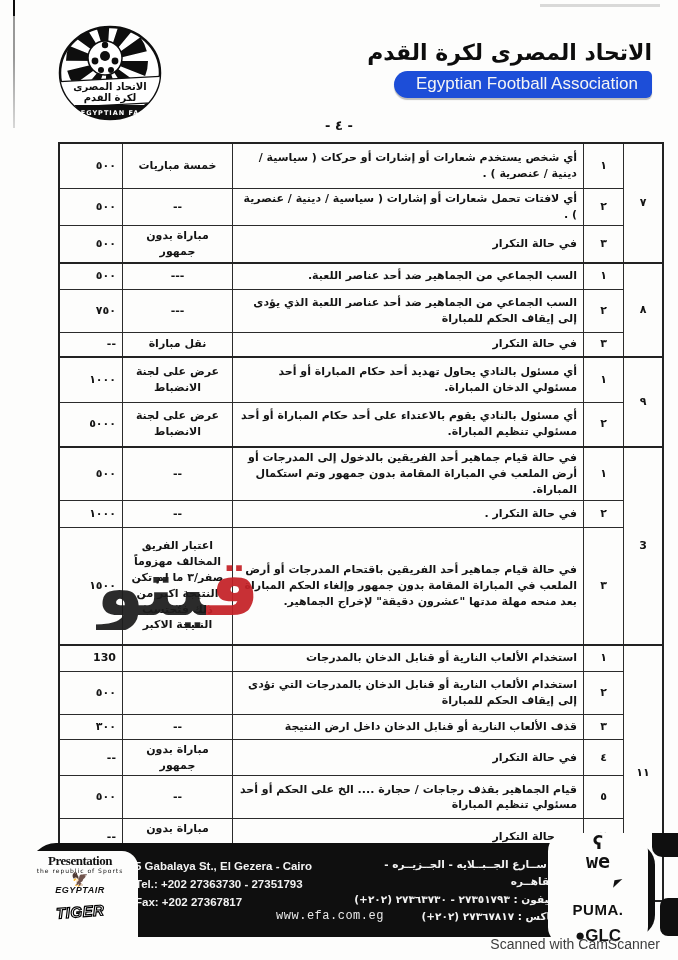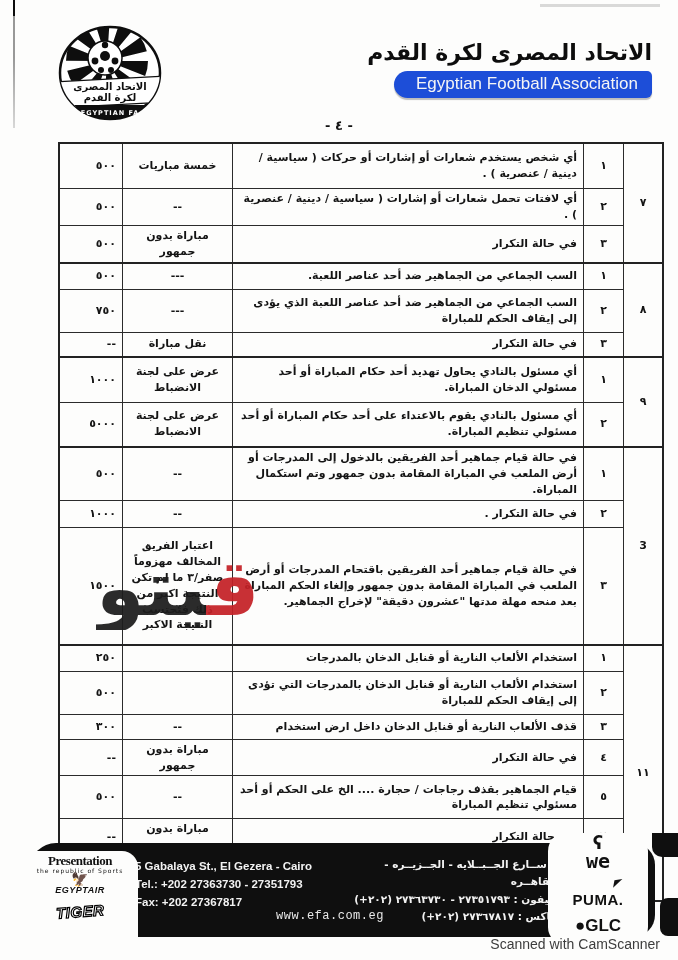--- a/index.html
+++ b/index.html
@@ -55,21 +55,21 @@
   .sp-pres-sub{font-size:6px;letter-spacing:1px;margin-top:-2px;}
   .sp-egyptair{font-family:"Liberation Sans",sans-serif;font-style:italic;font-weight:bold;
     font-size:9px;letter-spacing:.5px;margin-top:10px;}
   .sp-bird{font-size:14px;line-height:.8;}
   .sp-tiger{display:inline-block;margin-top:8px;font-family:"Liberation Sans",sans-serif;
     font-weight:bold;font-style:italic;font-size:15px;letter-spacing:.5px;color:#fff;
     -webkit-text-stroke:1.2px #000;transform:rotate(-4deg);}
   .sp-we{font-family:"DejaVu Sans Mono",monospace;font-weight:bold;font-size:20px;line-height:1;}
   .sp-we-hook{font-size:18px;line-height:.9;font-weight:bold;}
   .sp-puma{font-family:"Liberation Sans",sans-serif;font-weight:bold;font-size:15px;
-    letter-spacing:.5px;line-height:1.1;margin-top:2px;}
+    letter-spacing:.5px;line-height:1.1;margin-top:12px;}
   .sp-cat{display:inline-block;transform:skewX(-18deg) rotate(-8deg);font-size:10px;margin-left:40px;line-height:.4;}
   .sp-glc{font-family:"Liberation Sans",sans-serif;font-weight:bold;font-size:17px;margin-top:7px;}
   .scan-note{position:absolute;right:18px;top:936px;color:#3d3d3d;
     font-family:"Liberation Sans",sans-serif;font-size:14px;}
 </style>
 </head>
 <body>
 
 <div class="page">
 
@@ -180,31 +180,31 @@
             <td class="c-item">٣</td>
             <td class="c-desc" style="height: 112px;">في حالة قيام جماهير أحد الفريقين باقتحام المدرجات أو أرض الملعب في المباراة المقامة بدون جمهور وإلغاء الحكم المباراة بعد منحه مهلة مدتها "عشرون دقيقة" لإخراج الجماهير.</td>
             <td class="c-pen">اعتبار الفريق المخالف مهزوماً صفر/٣ ما لم تكن النتيجة اكبر من ذلك فتُحتسب النتيجة الاكبر</td>
             <td class="c-amt">١٥٠٠</td>
           </tr>
           <tr class="sec-start">
             <td class="c-sec" rowspan="7">١١</td>
             <td class="c-item">١</td>
             <td class="c-desc" style="height: 21px;">استخدام الألعاب النارية أو قنابل الدخان بالمدرجات</td>
             <td class="c-pen"></td>
-            <td class="c-amt">٢٥٠</td>
+            <td class="c-amt">130</td>
           </tr>
           <tr>
             <td class="c-item">٢</td>
             <td class="c-desc" style="height: 38px; margin-top: 36px;">استخدام الألعاب النارية أو قنابل الدخان بالمدرجات التي تؤدى إلى إيقاف الحكم للمباراة</td>
             <td class="c-pen"></td>
             <td class="c-amt">٥٠٠</td>
           </tr>
           <tr>
             <td class="c-item">٣</td>
-            <td class="c-desc" style="height: 20px;">قذف الألعاب النارية أو قنابل الدخان داخل ارض استخدام</td>
+            <td class="c-desc" style="height: 20px;">قذف الألعاب النارية أو قنابل الدخان داخل ارض النتيجة</td>
             <td class="c-pen">--</td>
             <td class="c-amt">٣٠٠</td>
           </tr>
           <tr>
             <td class="c-item">٤</td>
             <td class="c-desc" style="height: 19px;">في حالة التكرار</td>
             <td class="c-pen">مباراة بدون جمهور</td>
             <td class="c-amt">--</td>
           </tr>
           <tr>

